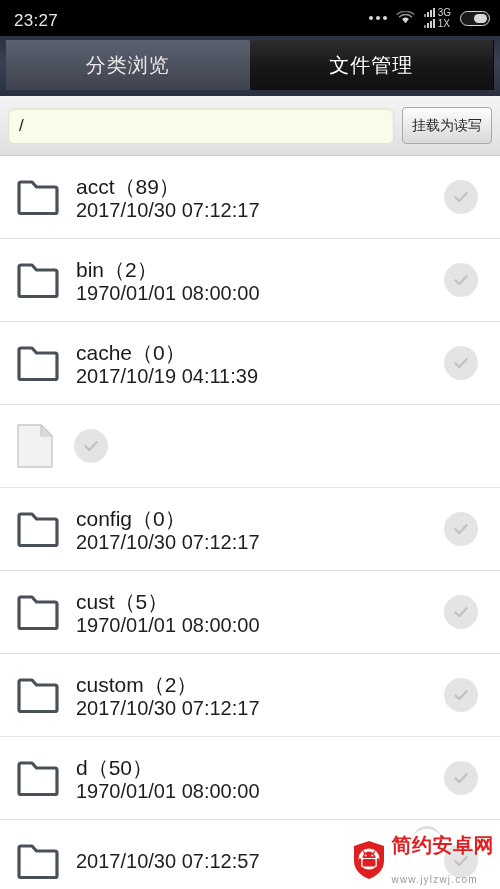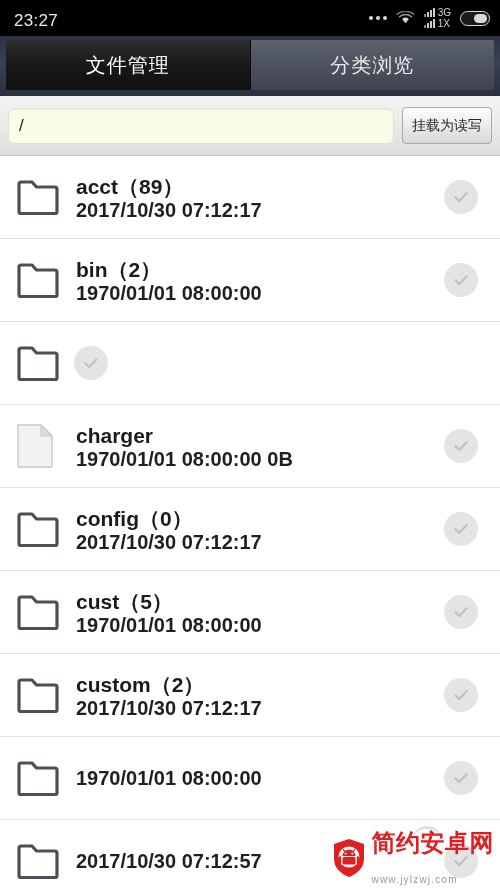--- a/index.html
+++ b/index.html
@@ -177,21 +177,20 @@
     position: relative;
   }
   .row {
     height: 83px;
     border-bottom: 1px solid #e2e2e2;
     display: flex;
     align-items: center;
     padding: 0 14px 0 16px;
     box-sizing: border-box;
     background: #ffffff;
-    font-weight: bold;
   }
   .icon-wrap {
     width: 58px;
     flex: 0 0 58px;
     display: flex;
     align-items: center;
     justify-content: flex-start;
   }
   .folder-icon { display:block; }
   .file-icon { display:block; }
@@ -239,21 +238,21 @@
     pointer-events: none;
   }
   .wm-shield { display:block; }
   .wm-text {
     display: flex;
     flex-direction: column;
     line-height: 1;
   }
   .wm-title {
     color: #e02020;
-    font-size: 24px;
+    font-size: 20px;
     font-weight: bold;
     letter-spacing: 0.5px;
   }
   .wm-url {
     color: #9a9a9a;
     font-size: 10px;
     letter-spacing: 1.2px;
     margin-top: 20px;
   }
   .wm-arc {
@@ -305,22 +304,22 @@
         <span class="net-label">1X</span>
       </span>
     </span>
     <span class="battery">
         <span class="fill"></span>
       </span>
   </div>
 </div>
 
 <div class="tabbar">
+  <div class="tab inactive">分类浏览</div>
   <div class="tab active">文件管理</div>
-  <div class="tab inactive">分类浏览</div>
 </div>
 
 <div class="pathbar">
   <div class="path-input" title="/">/</div>
   <div class="mount-btn">挂载为读写</div>
 </div>
 
 <div class="list" id="file-list">
     <div class="row">
       <div class="icon-wrap">
@@ -353,37 +352,37 @@
           <path d="M4.5 10.4 L8.3 14 L15.5 6.2" fill="none" stroke="#c2c2c2" stroke-width="2.4" stroke-linecap="round" stroke-linejoin="round"></path>
         </svg>
       </div>
     </div>
     <div class="row">
       <div class="icon-wrap">
         <svg class="folder-icon" width="44" height="36" viewBox="0 0 44 36">
           <path d="M3 33 V5 a2 2 0 0 1 2-2 H16 l4.5 5 H39 a2 2 0 0 1 2 2 V33 a1.5 1.5 0 0 1 -1.5 1.5 H4.5 A1.5 1.5 0 0 1 3 33 Z" fill="none" stroke="#4a5058" stroke-width="3.2" stroke-linejoin="round"></path>
         </svg>
       </div>
+      <div class="row-text">
+        <div class="row-name">cache（0）</div>
+        <div class="row-meta">2017/10/19 04:11:39</div>
+      </div>
       <div class="check">
         <svg width="20" height="20" viewBox="0 0 20 20">
           <path d="M4.5 10.4 L8.3 14 L15.5 6.2" fill="none" stroke="#c2c2c2" stroke-width="2.4" stroke-linecap="round" stroke-linejoin="round"></path>
         </svg>
       </div>
     </div>
     <div class="row">
       <div class="icon-wrap">
         <svg class="file-icon" width="38" height="46" viewBox="0 0 38 46">
           <path d="M2 2 H25 L36 13 V44 H2 Z" fill="#f2f2f2" stroke="#c9c9c9" stroke-width="1.4" stroke-linejoin="round"></path>
           <path d="M25 2 L36 13 H25 Z" fill="#dcdcdc" stroke="#c9c9c9" stroke-width="1.2" stroke-linejoin="round"></path>
         </svg>
       </div>
-      <div class="row-text">
-        <div class="row-name">charger</div>
-        <div class="row-meta">1970/01/01 08:00:00   0B</div>
-      </div>
       <div class="check">
         <svg width="20" height="20" viewBox="0 0 20 20">
           <path d="M4.5 10.4 L8.3 14 L15.5 6.2" fill="none" stroke="#c2c2c2" stroke-width="2.4" stroke-linecap="round" stroke-linejoin="round"></path>
         </svg>
       </div>
     </div>
     <div class="row">
       <div class="icon-wrap">
         <svg class="folder-icon" width="44" height="36" viewBox="0 0 44 36">
           <path d="M3 33 V5 a2 2 0 0 1 2-2 H16 l4.5 5 H39 a2 2 0 0 1 2 2 V33 a1.5 1.5 0 0 1 -1.5 1.5 H4.5 A1.5 1.5 0 0 1 3 33 Z" fill="none" stroke="#4a5058" stroke-width="3.2" stroke-linejoin="round"></path>
@@ -431,20 +430,21 @@
         </svg>
       </div>
     </div>
     <div class="row">
       <div class="icon-wrap">
         <svg class="folder-icon" width="44" height="36" viewBox="0 0 44 36">
           <path d="M3 33 V5 a2 2 0 0 1 2-2 H16 l4.5 5 H39 a2 2 0 0 1 2 2 V33 a1.5 1.5 0 0 1 -1.5 1.5 H4.5 A1.5 1.5 0 0 1 3 33 Z" fill="none" stroke="#4a5058" stroke-width="3.2" stroke-linejoin="round"></path>
         </svg>
       </div>
       <div class="row-text">
+        <div class="row-name">d（50）</div>
         <div class="row-meta">1970/01/01 08:00:00</div>
       </div>
       <div class="check">
         <svg width="20" height="20" viewBox="0 0 20 20">
           <path d="M4.5 10.4 L8.3 14 L15.5 6.2" fill="none" stroke="#c2c2c2" stroke-width="2.4" stroke-linecap="round" stroke-linejoin="round"></path>
         </svg>
       </div>
     </div>
     <div class="row">
       <div class="icon-wrap">

